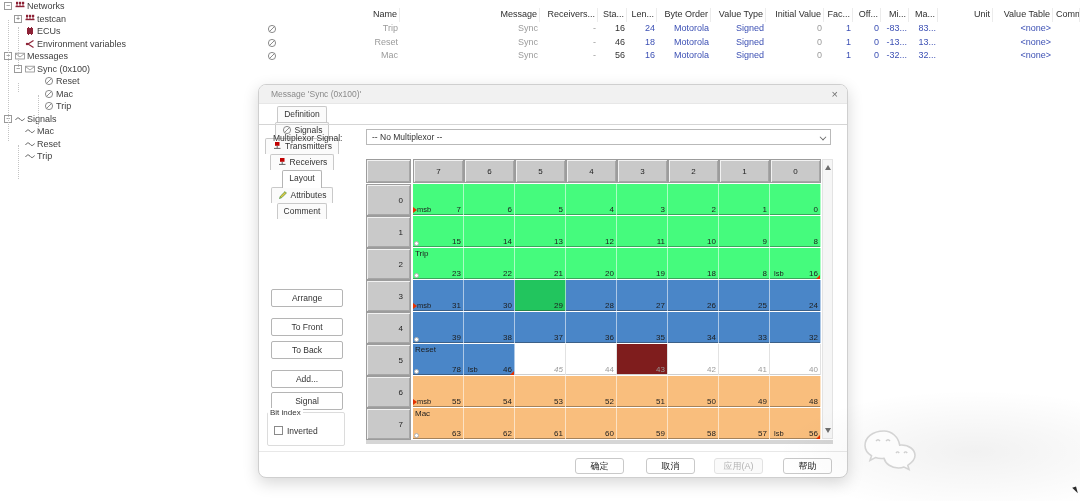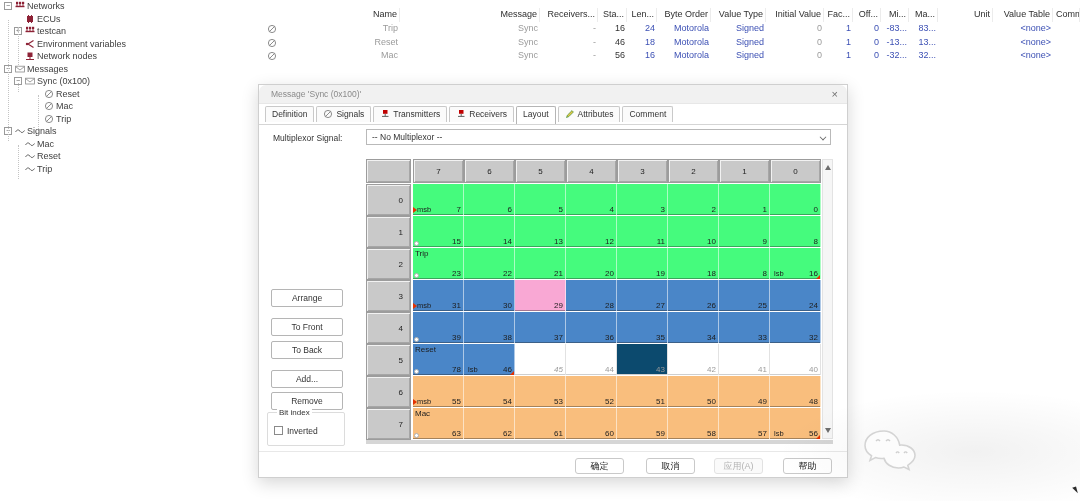--- a/index.html
+++ b/index.html
@@ -24,42 +24,42 @@
   .trow { display:grid; grid-template-columns:142px 140px 58px 29px 30px 54px 55px 58px 29px 28px 28px 29px 55px 60px 1fr; }
   .thead-row { height:14px; color:#2f2f2f; }
   .thead-row .tcell { border-right:1px solid #ececec; }
   .data-row { height:13.5px; }
   .tcell { padding:1px 2px 0 3px; white-space:nowrap; overflow:hidden; position:relative;text-align:right; }
   .tc-gray { color:#9b9b9b; } .tc-black { color:#333333; } .tc-blue { color:var(--blue,#3c50b4); }
   .tc-name { color:#9b9b9b; padding-left:22px; }
   .tc-name .ticon { left:9px; top:2px; }
   
   .dialog { position:absolute; left:258px; top:84px; width:590px; height:394px; background:#fff;
-            border:1px solid #cfcfcf; border-radius:0; box-shadow:0 5px 16px rgba(0,0,0,.16); }
+            border:1px solid #cfcfcf; border-radius:8px; box-shadow:0 5px 16px rgba(0,0,0,.16); }
   .titlebar { position:absolute; left:0; top:0; right:0; height:19px; background:#f1f1f1;
               border-radius:7px 7px 0 0; border-bottom:1px solid #e7e7e7; }
   .titlebar .ttext { position:absolute; left:12px; top:4px; font-size:8.5px; color:#8a8a8a; }
   .close { position:absolute; right:9px; top:3px; font-size:11px; color:#707070; cursor:default; }
-  .tabs { position:absolute; left:6px; top:21px; height:18px; display:flex; align-items:flex-start; }
+  .tabs { position:absolute; left:6px; top:21px; height:18px; display:flex; align-items:center;flex-direction:column; }
   .tab { position:relative; border:1px solid #c9c9c9; border-bottom:none; background:#fbfbfb;
          font-size:8.5px; color:#333; padding:2px 6px 3px 6px; margin-right:2px; border-radius:2px 2px 0 0;
          display:flex; align-items:center; gap:3px; }
   .tab.active { background:#fff; z-index:3; padding-bottom:5px; margin-bottom:-1px; border-color:#b5b5b5; }
   .tab .ticon { position:static; }
   .tabline { position:absolute; left:0; right:0; top:39px; height:1px; background:#d5d5d5; }
   .muxlabel { position:absolute; left:14px; top:48px; font-size:8.5px; color:#333; }
   .combo { position:absolute; left:107px; top:44px; width:465px; height:16px; border:1px solid #b9b9b9;
            background:#fff; font-size:8.5px; color:#333; line-height:14px; padding-left:5px; }
   .chev { position:absolute; right:4px; top:4px; width:6px; height:6px; border-right:1px solid #666;
           border-bottom:1px solid #666; transform:rotate(45deg) scale(.8); }
   
   .sbtn { position:absolute; left:12px; width:72px; height:18px; background:#fff; border:1px solid #b5b5b5;
           border-radius:2px; font-size:8.5px; color:#333; text-align:center; line-height:16px; }
   .bitbox { position:absolute; left:8px; top:327px; width:78px; height:34px; border:1px solid #dcdcdc; border-radius:2px; }
-  .bitbox .legend { position:absolute; left:9px; top:-5px; background:#fff; padding:0 2px; font-size:8px; color:#333; }
+  .bitbox .legend { position:absolute; left:0; top:-5px; background:#fff; padding:0 2px; font-size:8px; color:#333; }
   .cb { position:absolute; left:6px; top:13px; width:9px; height:9px; border:1px solid #8a8a8a; background:#fff; }
   .cblabel { position:absolute; left:19px; top:13px; font-size:8.5px; color:#333; }
   
   .lgrid { position:absolute; left:107px; top:74px; width:467px; height:280px; }
   .lrow { display:flex; height:32px; }
   .lrow.lheader { height:24px; margin-bottom:1px; }
   .lhead { background:#c9c9c9; border:1px solid #9c9c9c;
            box-shadow:inset 1px 1px 0 rgba(255,255,255,.75), inset -1px -1px 0 rgba(125,125,125,.45);
            font-size:8px; color:#222; }
   .corner { width:45px; margin-right:2px; }
@@ -107,58 +107,49 @@
           <path d="M0.5 5.5h9" stroke="#8d2236" stroke-width="1.4" fill="none"></path>
           <path d="M2 5v-2.2M5 5v-2.2M8 5v-2.2" stroke="#8d2236" fill="none"></path>
           <rect x="1" y="0.8" width="2.2" height="2.2" fill="#8d2236"></rect>
           <rect x="4" y="0.8" width="2.2" height="2.2" fill="#8d2236"></rect>
           <rect x="7" y="0.8" width="2.2" height="2.2" fill="#8d2236"></rect>
         </svg>
       </span>
       <span class="tlabel" style="left:27px">Networks</span>
     </div>
     <div class="titem">
-      <span class="ticon" style="left:25px">
-        <svg viewBox="0 0 10 10">
-          <rect x="2" y="2" width="6" height="6" fill="#8d2236"></rect>
-          <path d="M3.5 1v1M6.5 1v1M3.5 8v1M6.5 8v1" stroke="#8d2236"></path>
-        </svg>
-      </span>
-      <span class="tlabel" style="left:37px">ECUs</span>
-    </div>
-    <div class="titem">
       <span class="texp" style="left:14px">+</span>
       <span class="ticon" style="left:25px">
         <svg viewBox="0 0 10 10">
           <path d="M0.5 5.5h9" stroke="#8d2236" stroke-width="1.4" fill="none"></path>
           <path d="M2 5v-2.2M5 5v-2.2M8 5v-2.2" stroke="#8d2236" fill="none"></path>
           <rect x="1" y="0.8" width="2.2" height="2.2" fill="#8d2236"></rect>
           <rect x="4" y="0.8" width="2.2" height="2.2" fill="#8d2236"></rect>
           <rect x="7" y="0.8" width="2.2" height="2.2" fill="#8d2236"></rect>
         </svg>
       </span>
       <span class="tlabel" style="left:37px">testcan</span>
     </div>
     <div class="titem">
       <span class="ticon" style="left:25px">
         <svg viewBox="0 0 10 10">
+          <rect x="2" y="2" width="6" height="6" fill="#8d2236"></rect>
+          <path d="M3.5 1v1M6.5 1v1M3.5 8v1M6.5 8v1" stroke="#8d2236"></path>
+        </svg>
+      </span>
+      <span class="tlabel" style="left:37px">ECUs</span>
+    </div>
+    <div class="titem">
+      <span class="ticon" style="left:25px">
+        <svg viewBox="0 0 10 10">
           <path d="M8.5 1.5 L3 5 L8.5 8.5" stroke="#8d2236" stroke-width="1.2" fill="none"></path>
           <circle cx="2" cy="5" r="1.2" fill="#8d2236"></circle>
         </svg>
       </span>
       <span class="tlabel" style="left:37px">Environment variables</span>
-    </div>
-    <div class="titem">
-      <span class="ticon" style="left:25px">
-        <svg viewBox="0 0 10 10">
-          <rect x="2.5" y="1.5" width="5" height="4.5" fill="#8d2236"></rect>
-          <path d="M5 6v2M1 8.5h8" stroke="#8d2236" fill="none"></path>
-        </svg>
-      </span>
-      <span class="tlabel" style="left:37px">Network nodes</span>
     </div>
     <div class="titem">
       <span class="texp" style="left:4px">−</span>
       <span class="ticon" style="left:15px">
         <svg viewBox="0 0 10 10">
           <rect x="0.6" y="2.2" width="8.8" height="5.8" fill="#fff" stroke="#8a8a8a" stroke-width="0.8"></rect>
           <path d="M0.6 2.6 L5 6 L9.4 2.6" stroke="#8a8a8a" stroke-width="0.8" fill="none"></path>
         </svg>
       </span>
       <span class="tlabel" style="left:27px">Messages</span>
@@ -384,21 +375,21 @@
   <span class="muxlabel">Multiplexor Signal:</span>
   <div class="combo">
     <span>-- No Multiplexor --</span>
     <span class="chev"></span>
   </div>
 
   <div class="sbtn" style="top:204px;">Arrange</div>
   <div class="sbtn" style="top:233px;">To Front</div>
   <div class="sbtn" style="top:256px;">To Back</div>
   <div class="sbtn" style="top:285px;">Add...</div>
-  <div class="sbtn" style="top:307px;">Remove</div>
+  <div class="sbtn" style="top:307px;">Signal</div>
 
   <div class="bitbox">
     <span class="legend">Bit index</span>
     <span class="cb"></span>
     <span class="cblabel">Inverted</span>
   </div>
 
   <div class="lgrid" id="lgrid">
       <div class="lrow lheader">
         <div class="lhead corner"></div>
@@ -502,21 +493,21 @@
       <div class="lrow">
         <div class="lhead rowhead">3</div>
         <div class="lcell c-reset" style="background: rgb(74, 134, 200);">
           <span class="bit">31</span>
           <span class="tag">msb</span>
           <span class="red red-l"></span>
         </div>
         <div class="lcell c-reset" style="background: rgb(74, 134, 200);">
           <span class="bit">30</span>
         </div>
-        <div class="lcell c-reset" style="background: #f9a8d4;">
+        <div class="lcell c-reset" style="background: #22c55e;">
           <span class="bit">29</span>
         </div>
         <div class="lcell c-reset" style="background: rgb(74, 134, 200);">
           <span class="bit">28</span>
         </div>
         <div class="lcell c-reset" style="background: rgb(74, 134, 200);">
           <span class="bit">27</span>
         </div>
         <div class="lcell c-reset" style="background: rgb(74, 134, 200);">
           <span class="bit">26</span>
@@ -567,21 +558,21 @@
           <span class="bit">46</span>
           <span class="tag">lsb</span>
           <span class="red red-r"></span>
         </div>
         <div class="lcell c-empty" style="background: rgb(255, 255, 255); font-style: italic;">
           <span class="bit">45</span>
         </div>
         <div class="lcell c-empty" style="background: rgb(255, 255, 255);">
           <span class="bit">44</span>
         </div>
-        <div class="lcell c-empty" style="background: #0c4a6e;">
+        <div class="lcell c-empty" style="background: #7f1d1d;">
           <span class="bit">43</span>
         </div>
         <div class="lcell c-empty" style="background: rgb(255, 255, 255);">
           <span class="bit">42</span>
         </div>
         <div class="lcell c-empty" style="background: rgb(255, 255, 255);">
           <span class="bit">41</span>
         </div>
         <div class="lcell c-empty" style="background: rgb(255, 255, 255);">
           <span class="bit">40</span>

